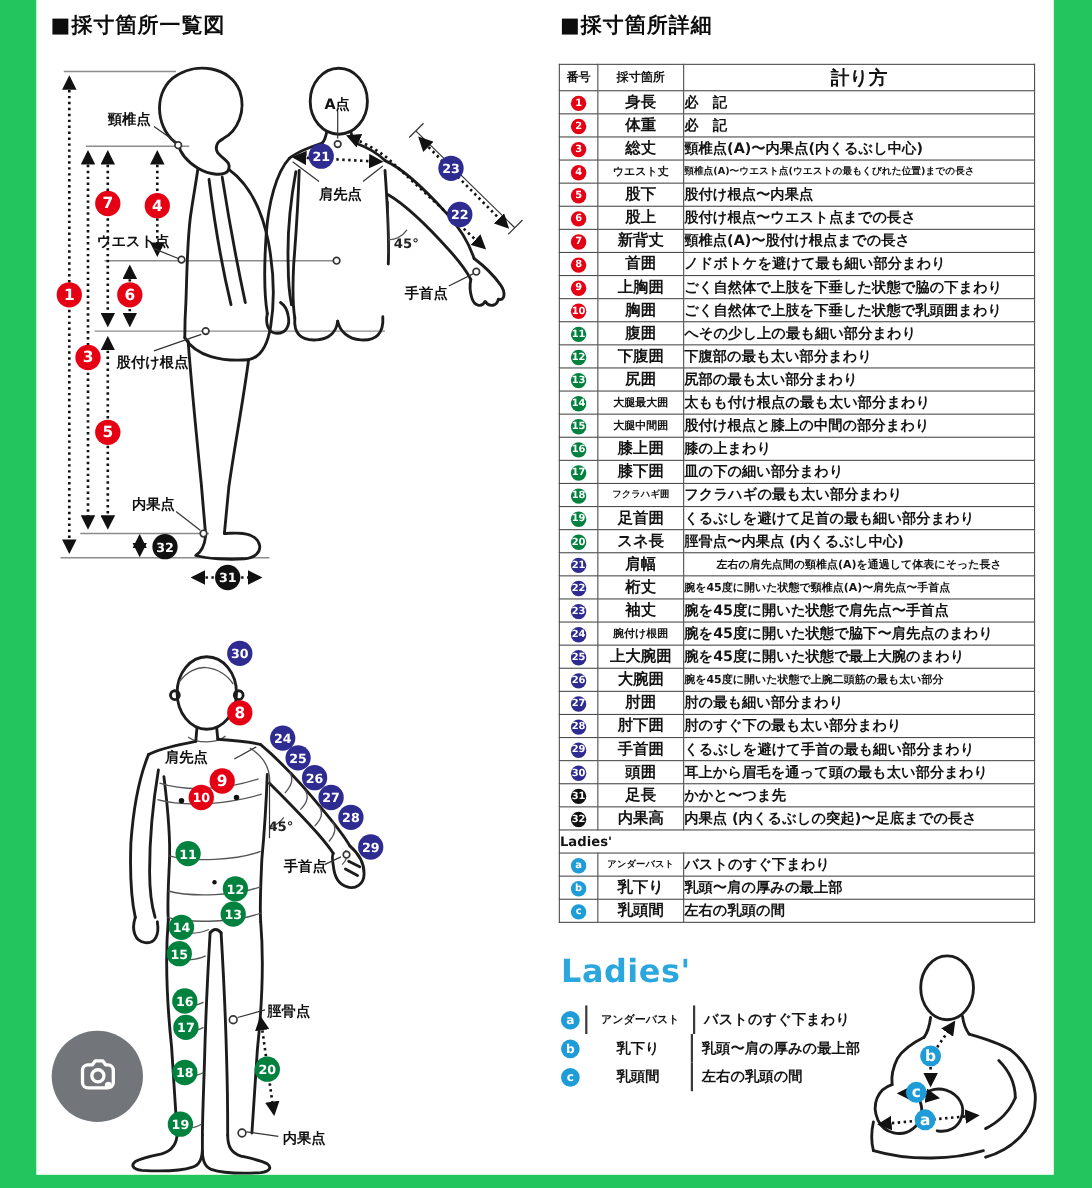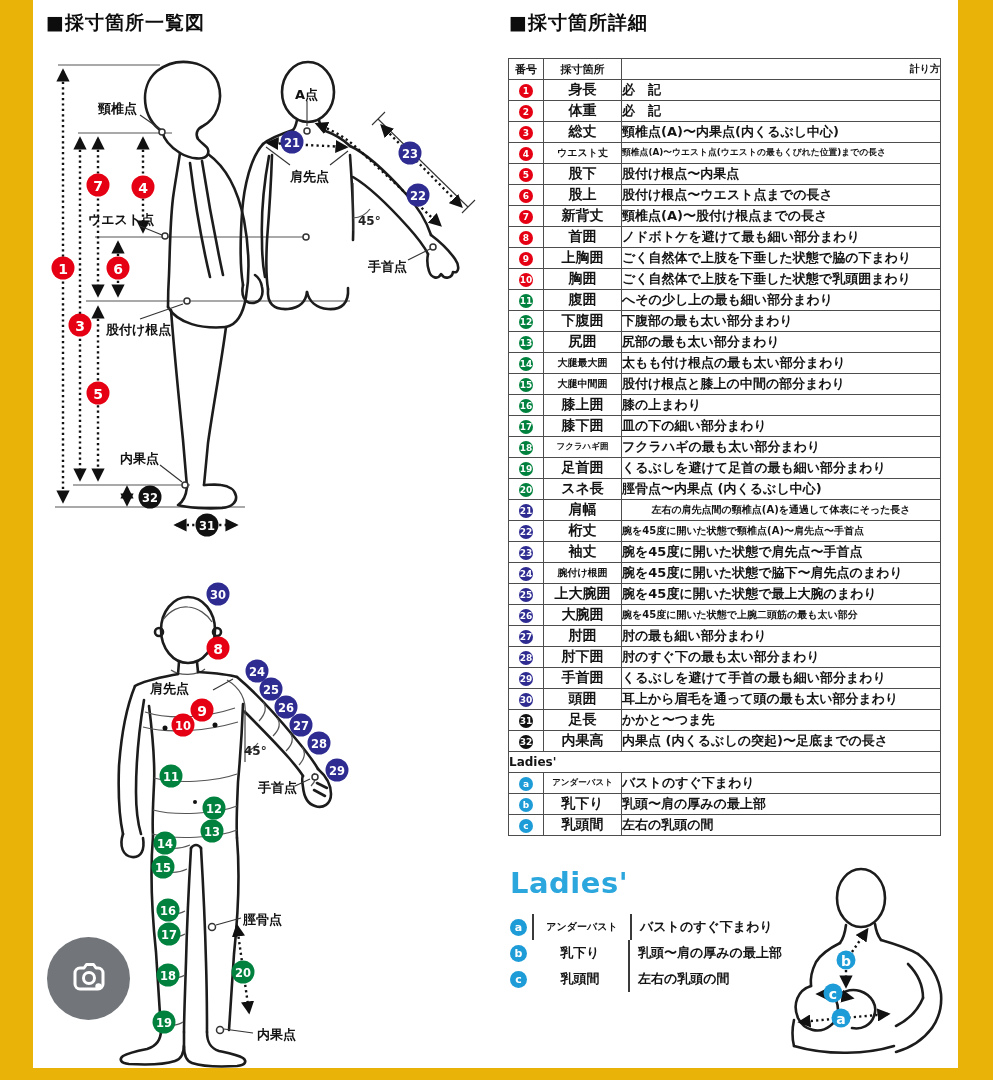--- a/index.html
+++ b/index.html
@@ -1,28 +1,28 @@
 <!DOCTYPE html>
 <html><head>
 <meta charset="utf-8">
 <style>
   html,body{margin:0;padding:0;}
   body{font-family:"DejaVu Sans","Liberation Sans",sans-serif;background:#eef0f2;}
-  .screen{position:relative;width:993px;height:1080px;background:#eab308;overflow:hidden;}
+  .screen{position:relative;width:993px;height:1080px;background:#22c55e;overflow:hidden;}
   .content{position:absolute;left:33px;top:0;width:925px;height:1068px;background:#ffffff;}
   .sec-title{position:absolute;font-size:19px;font-weight:bold;color:#0d0d0d;letter-spacing:1px;white-space:nowrap;}
   .t-left{left:13px;top:10px;}
   .t-right{left:476px;top:10px;}
 
   
   table.measure{position:absolute;left:475px;top:58px;width:433px;border-collapse:collapse;table-layout:fixed;}
   table.measure td,table.measure th{border:1px solid #4d4d4d;height:21px;padding:0;font-weight:bold;color:#141414;overflow:hidden;white-space:nowrap;box-sizing:border-box;}
   th.h-num{width:35px;font-size:11px;text-align:center;font-weight:bold;}
   th.h-part{width:78px;font-size:11px;text-align:center;}
-  th.h-method{font-size:10px;text-align:right;padding-left:5px;}
+  th.h-method{font-size:17px;text-align:center;padding-left:5px;}
   td.numCell{text-align:center;vertical-align:middle;}
   td.partCell{text-align:center;font-size:14px;}
   td.methodCell{font-size:13px;padding-left:4px;text-align:left;}
   td.sectionCell{color:#2ba7de;font-size:12px;padding-left:4px;text-align:left;}
   .tbadge{display:inline-block;width:14px;height:14px;line-height:14px;border-radius:50%;color:#fff;font-size:9px;font-weight:bold;text-align:center;vertical-align:middle;}
   .tbadge.red{background:#e60013;}
   .tbadge.green{background:#00823e;}
   .tbadge.indigo{background:#2e2b91;}
   .tbadge.black{background:#111111;}
   .tbadge.cyan{background:#1e9cd7;}

